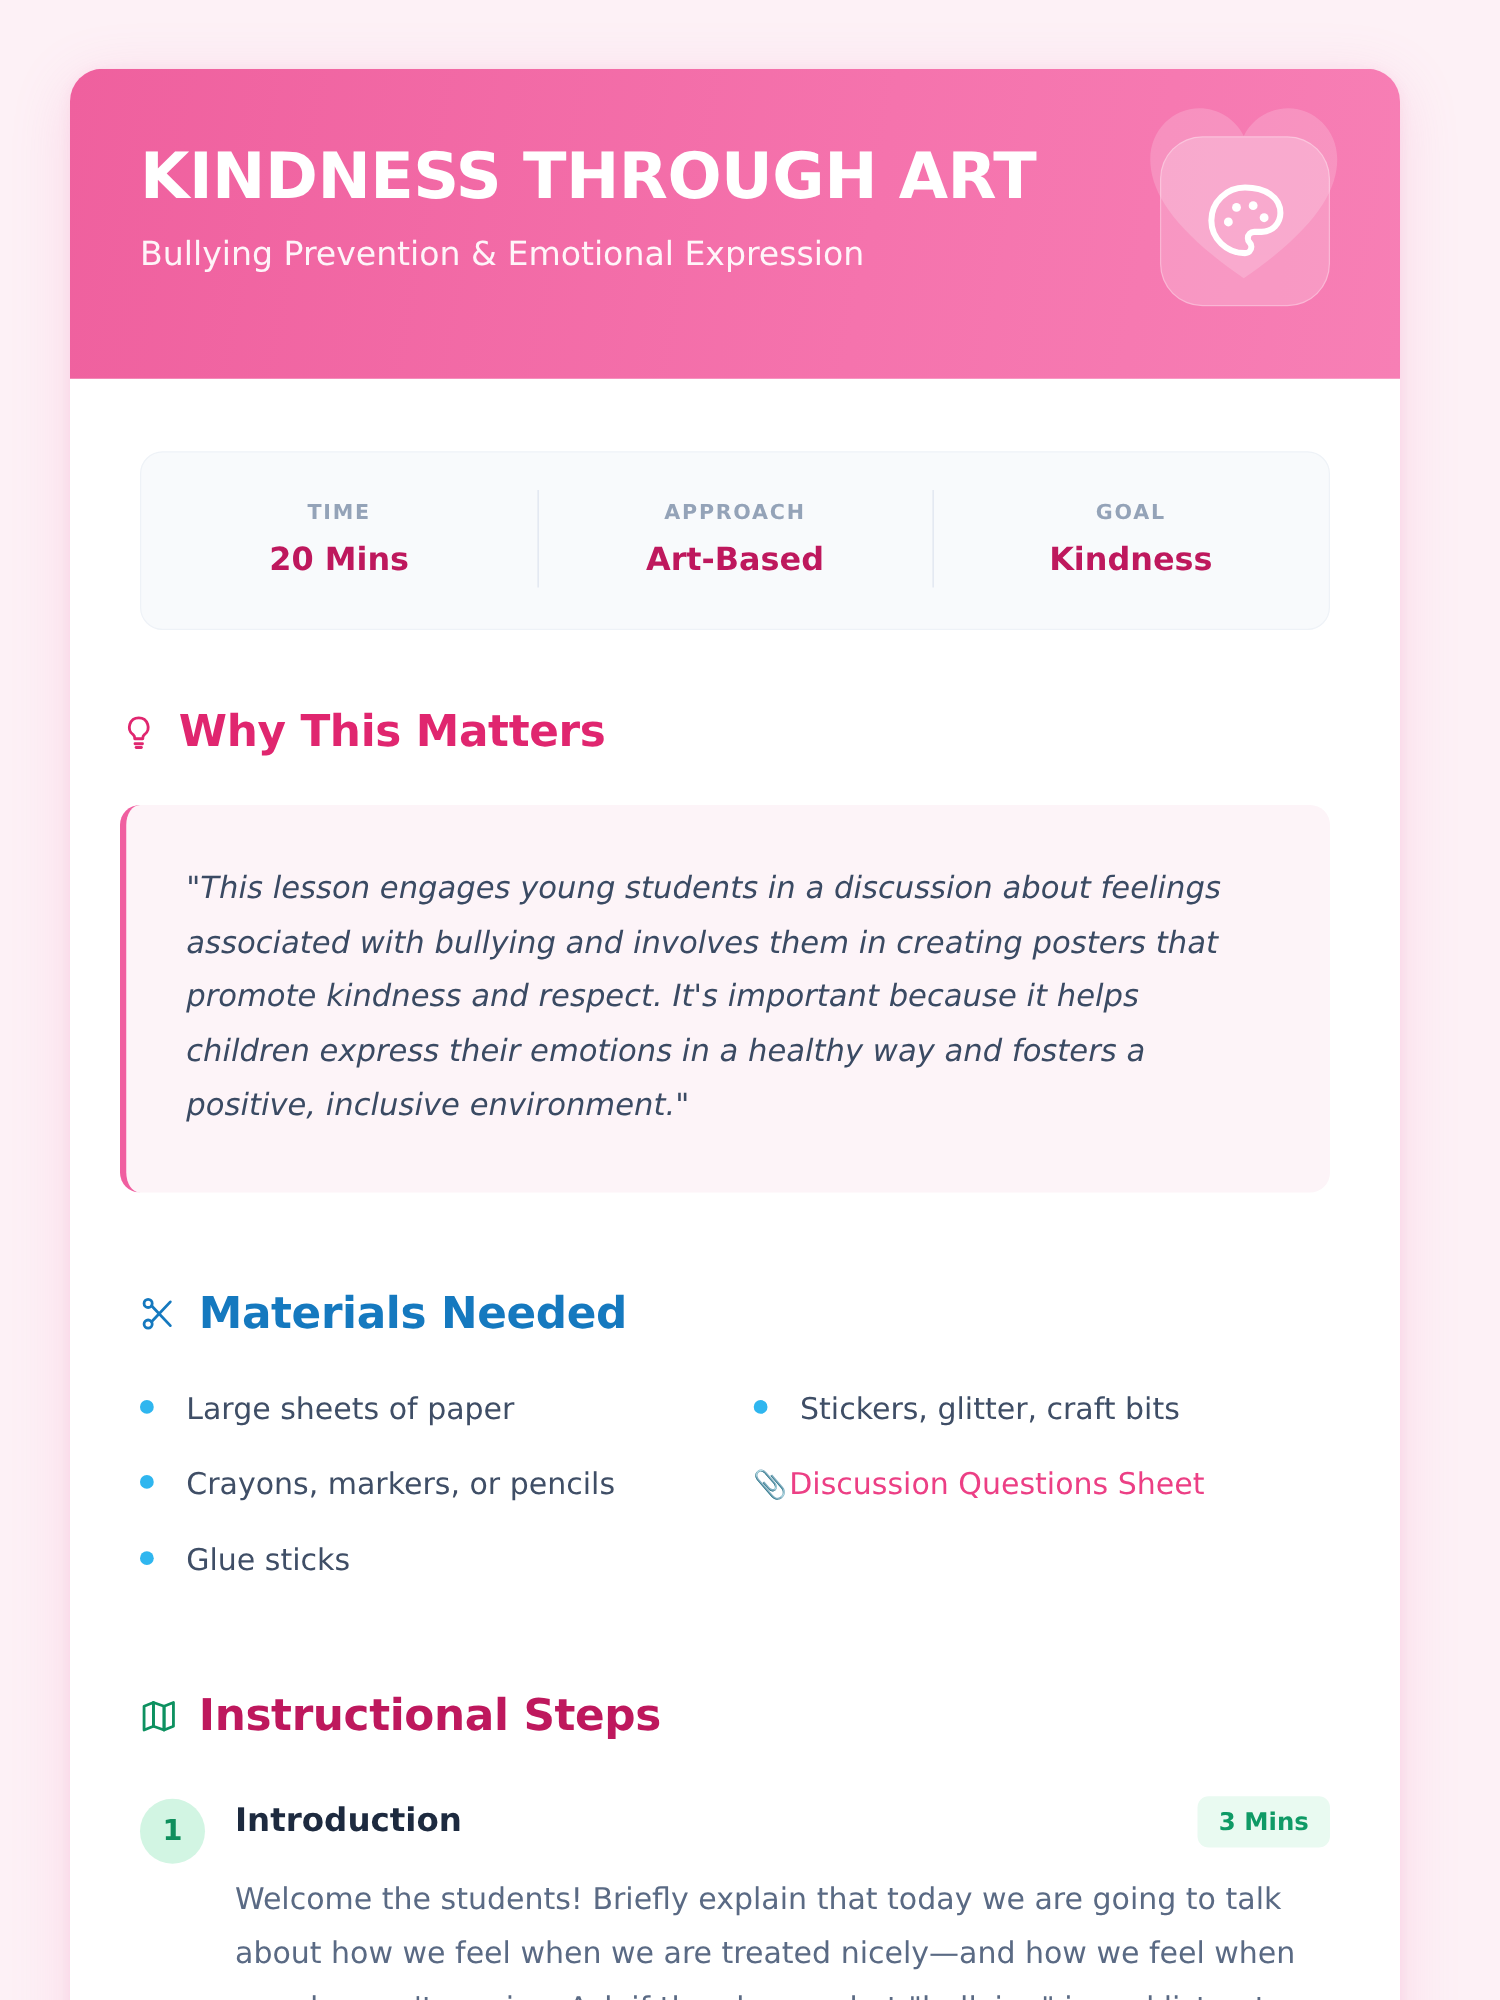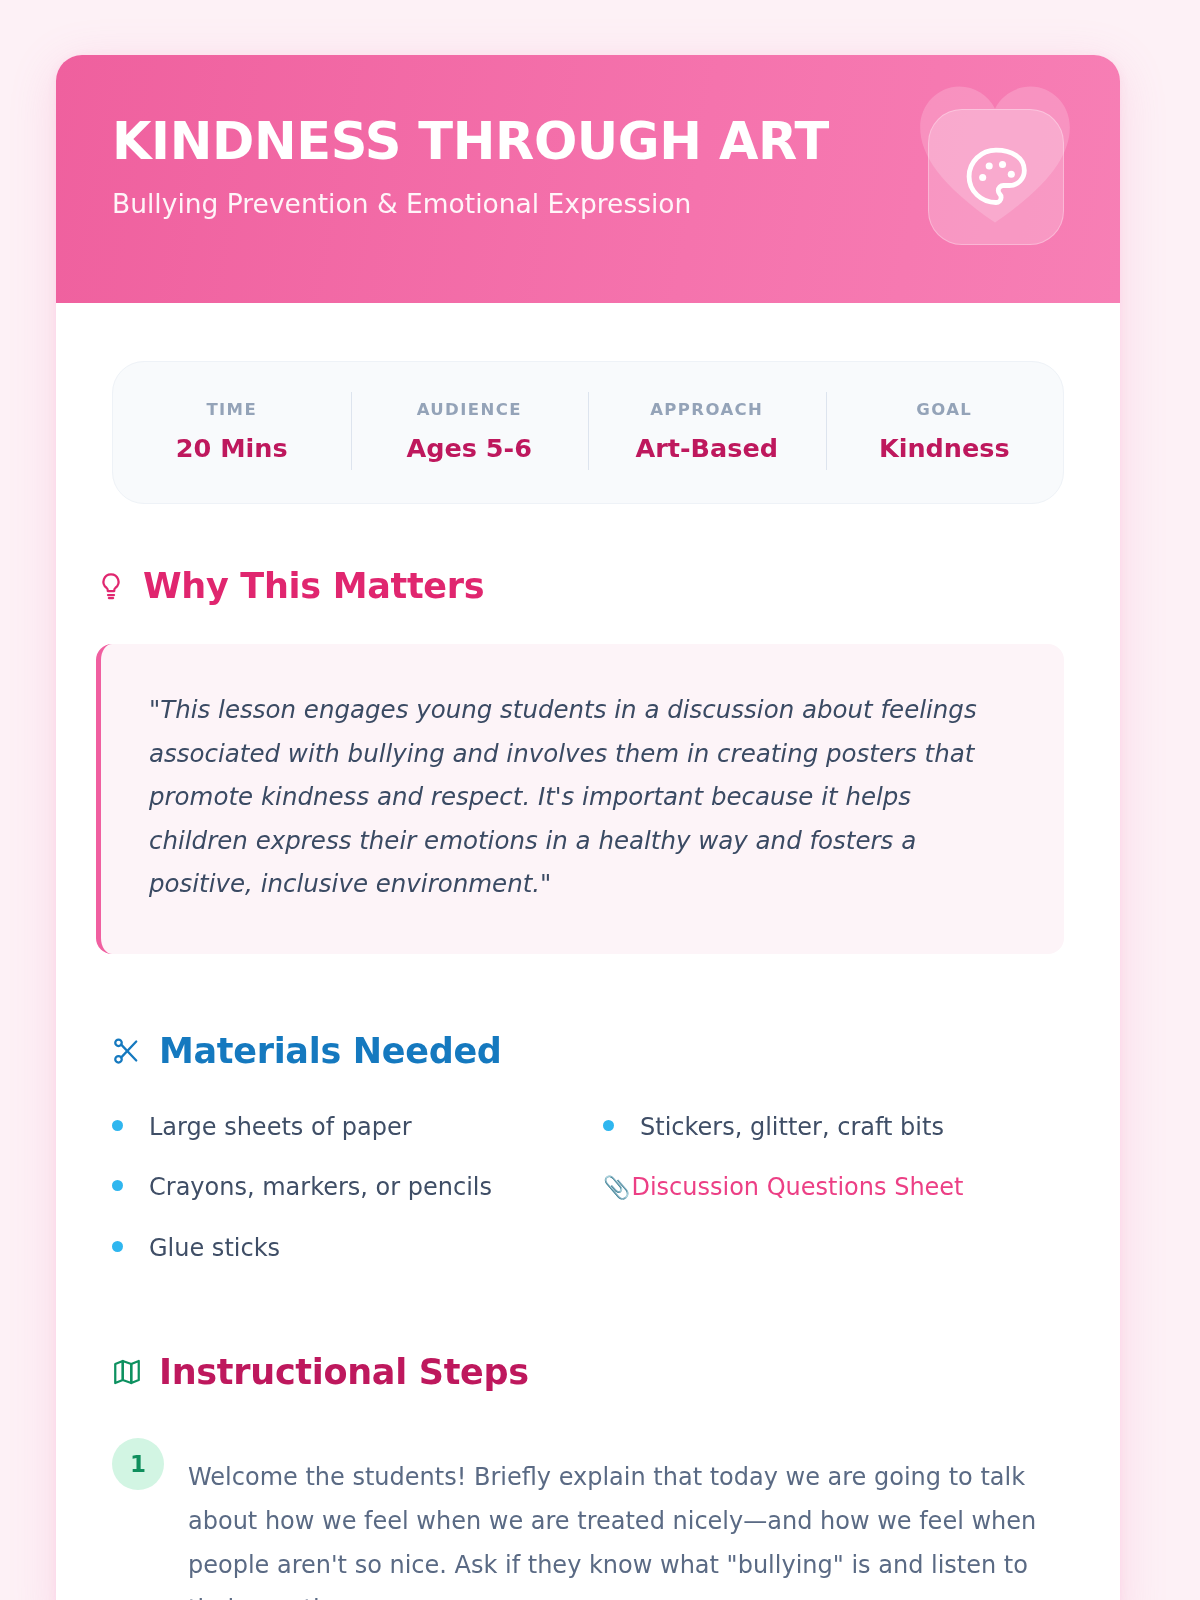--- a/index.html
+++ b/index.html
@@ -91,21 +91,21 @@
   }
 
   .header-badge svg { width: 68px; height: 68px; display: block; }
 
   
   .meta-wrap { padding: 58px 56px 0 56px; }
 
   .meta-bar {
     background: #f8fafc;
     border: 1px solid #eef2f7;
-    border-radius: 32px;
+    border-radius: 18px;
     display: flex;
     padding: 38px 0 40px 0;
   }
 
   .meta-item {
     flex: 1;
     text-align: center;
     position: relative;
   }
   .meta-item + .meta-item::before {
@@ -279,24 +279,20 @@
     </div>
 
     <div class="meta-wrap">
       <div class="meta-bar">
 
         <div class="meta-item">
           <div class="meta-label">TIME</div>
           <div class="meta-value">20 Mins</div>
         </div>
 
-        <div class="meta-item">
-          <div class="meta-label">AUDIENCE</div>
-          <div class="meta-value">Ages 5-6</div>
-        </div>
 
         <div class="meta-item">
           <div class="meta-label">APPROACH</div>
           <div class="meta-value">Art-Based</div>
         </div>
 
         <div class="meta-item">
           <div class="meta-label">GOAL</div>
           <div class="meta-value italic">Kindness</div>
         </div>
@@ -367,20 +363,24 @@
           <path d="M8.6 3.2 15.4 5.6v15.2L8.6 18.4z"></path>
           <path d="M15.4 5.6 21.4 3.2v15.2l-6 2.4z"></path>
         </svg>
         <div class="section-title title-green">Instructional Steps</div>
       </div>
 
       <div class="steps">
         <div class="step">
           <div class="step-num">1</div>
           <div class="step-body">
+            <div class="step-top">
+              <div class="step-title">Introduction</div>
+              <div class="step-time">3 Mins</div>
+            </div>
             <div class="step-text">Welcome the students! Briefly explain that today we are going to talk about how we feel when we are treated nicely—and how we feel when people aren't so nice. Ask if they know what "bullying" is and listen to their creative responses.</div>
           </div>
         </div>
       </div>
     </div>
 
   </div>
 </div>
 
 </body></html>

